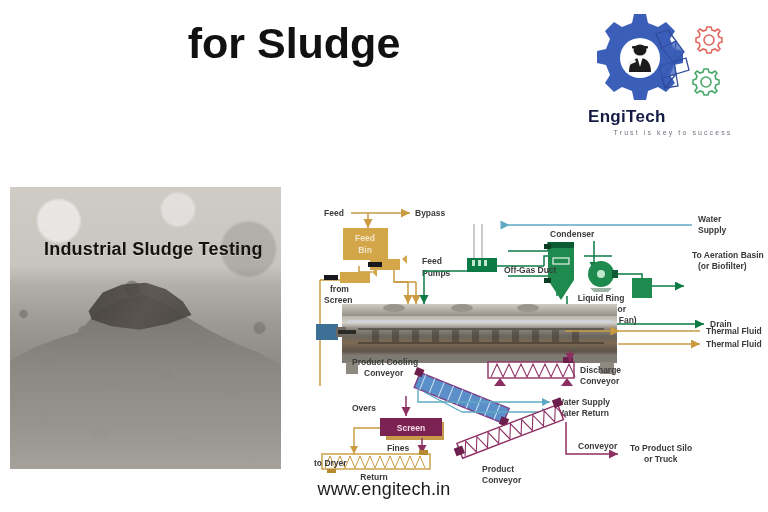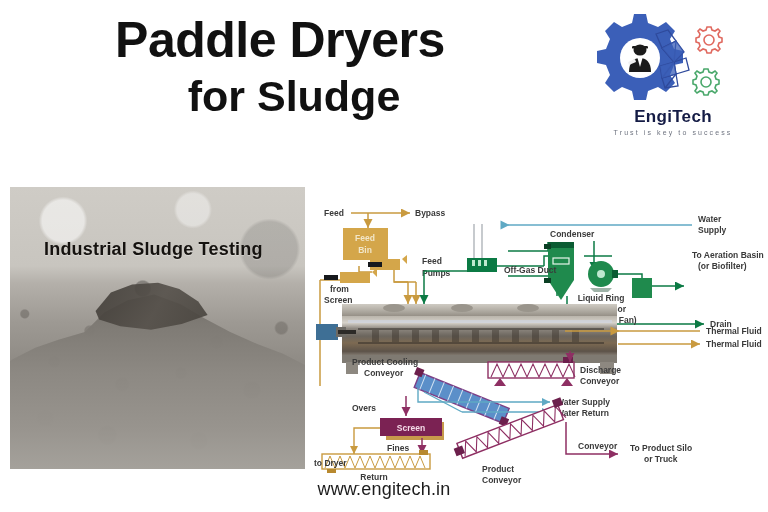--- a/index.html
+++ b/index.html
@@ -19,31 +19,31 @@
   .title-sub{
     font-size:43px;font-weight:bold;color:#111111;line-height:1.1;margin-top:6px;
     font-family:"Liberation Sans",sans-serif;
     padding-left:28px;
   }
 
   
   .logo{position:absolute;right:10px;top:8px;width:170px;height:140px;}
   .logo-mark{position:absolute;left:0;top:0;width:170px;height:100px;}
   .logo-name{
-    position:absolute;left:0;top:99px;width:170px;text-align:center;
+    position:absolute;left:0;top:99px;width:170px;text-align:left;
     font-size:17px;font-weight:bold;color:#141b45;letter-spacing:0.3px;
   }
   .logo-tag{
     position:absolute;left:0;top:121px;width:170px;text-align:center;
     font-size:7px;color:#6f7480;letter-spacing:2.1px;
   }
 
   
   .photo{
-    position:absolute;left:10px;top:187px;width:295px;height:282px;
+    position:absolute;left:10px;top:187px;width:271px;height:282px;
     overflow:hidden;background:#b9b6b1;text-align:right;
   }
   .photo-bg{
     position:absolute;inset:0;
     background:
       radial-gradient(circle at 18% 12%, rgba(255,255,255,.55) 0 6%, rgba(0,0,0,0) 7%),
       radial-gradient(circle at 62% 8%, rgba(255,255,255,.4) 0 5%, rgba(0,0,0,0) 6%),
       radial-gradient(circle at 88% 22%, rgba(0,0,0,.12) 0 8%, rgba(0,0,0,0) 9%),
       linear-gradient(#cfccc6 0%, #c8c5bf 28%, #b4b0aa 34%, #9d9993 48%, #8f8b85 62%, #a3a09a 78%, #b5b2ac 100%);
   }
@@ -91,21 +91,20 @@
     position:absolute;left:0;right:0;top:479px;text-align:center;
     font-size:18px;color:#1c1c1c;letter-spacing:.2px;
   }
 </style>
 </head>
 <body>
 
 <div class="page">
 
   <div class="title-block">
-    <div class="title-main">Paddle Dryers</div>
     <div class="title-sub">for Sludge</div>
   </div>
 
   <div class="logo">
     <div class="logo-mark">
       <svg viewBox="0 0 170 100" width="170" height="100">
 
         <g transform="translate(52,50)">
           <path fill="#3b5fb8" d="
             M -6,-44 L 6,-44 L 8,-35 L 18,-31 L 26,-36 L 35,-27 L 30,-19 L 34,-9 L 43,-7 L 43,5 L 34,7 L 30,17 L 35,25 L 26,34 L 18,29 L 8,33 L 6,42 L -6,42 L -8,33 L -18,29 L -26,34 L -35,25 L -30,17 L -34,7 L -43,5 L -43,-7 L -34,-9 L -30,-19 L -35,-27 L -26,-36 L -18,-31 L -8,-35 Z"></path>

